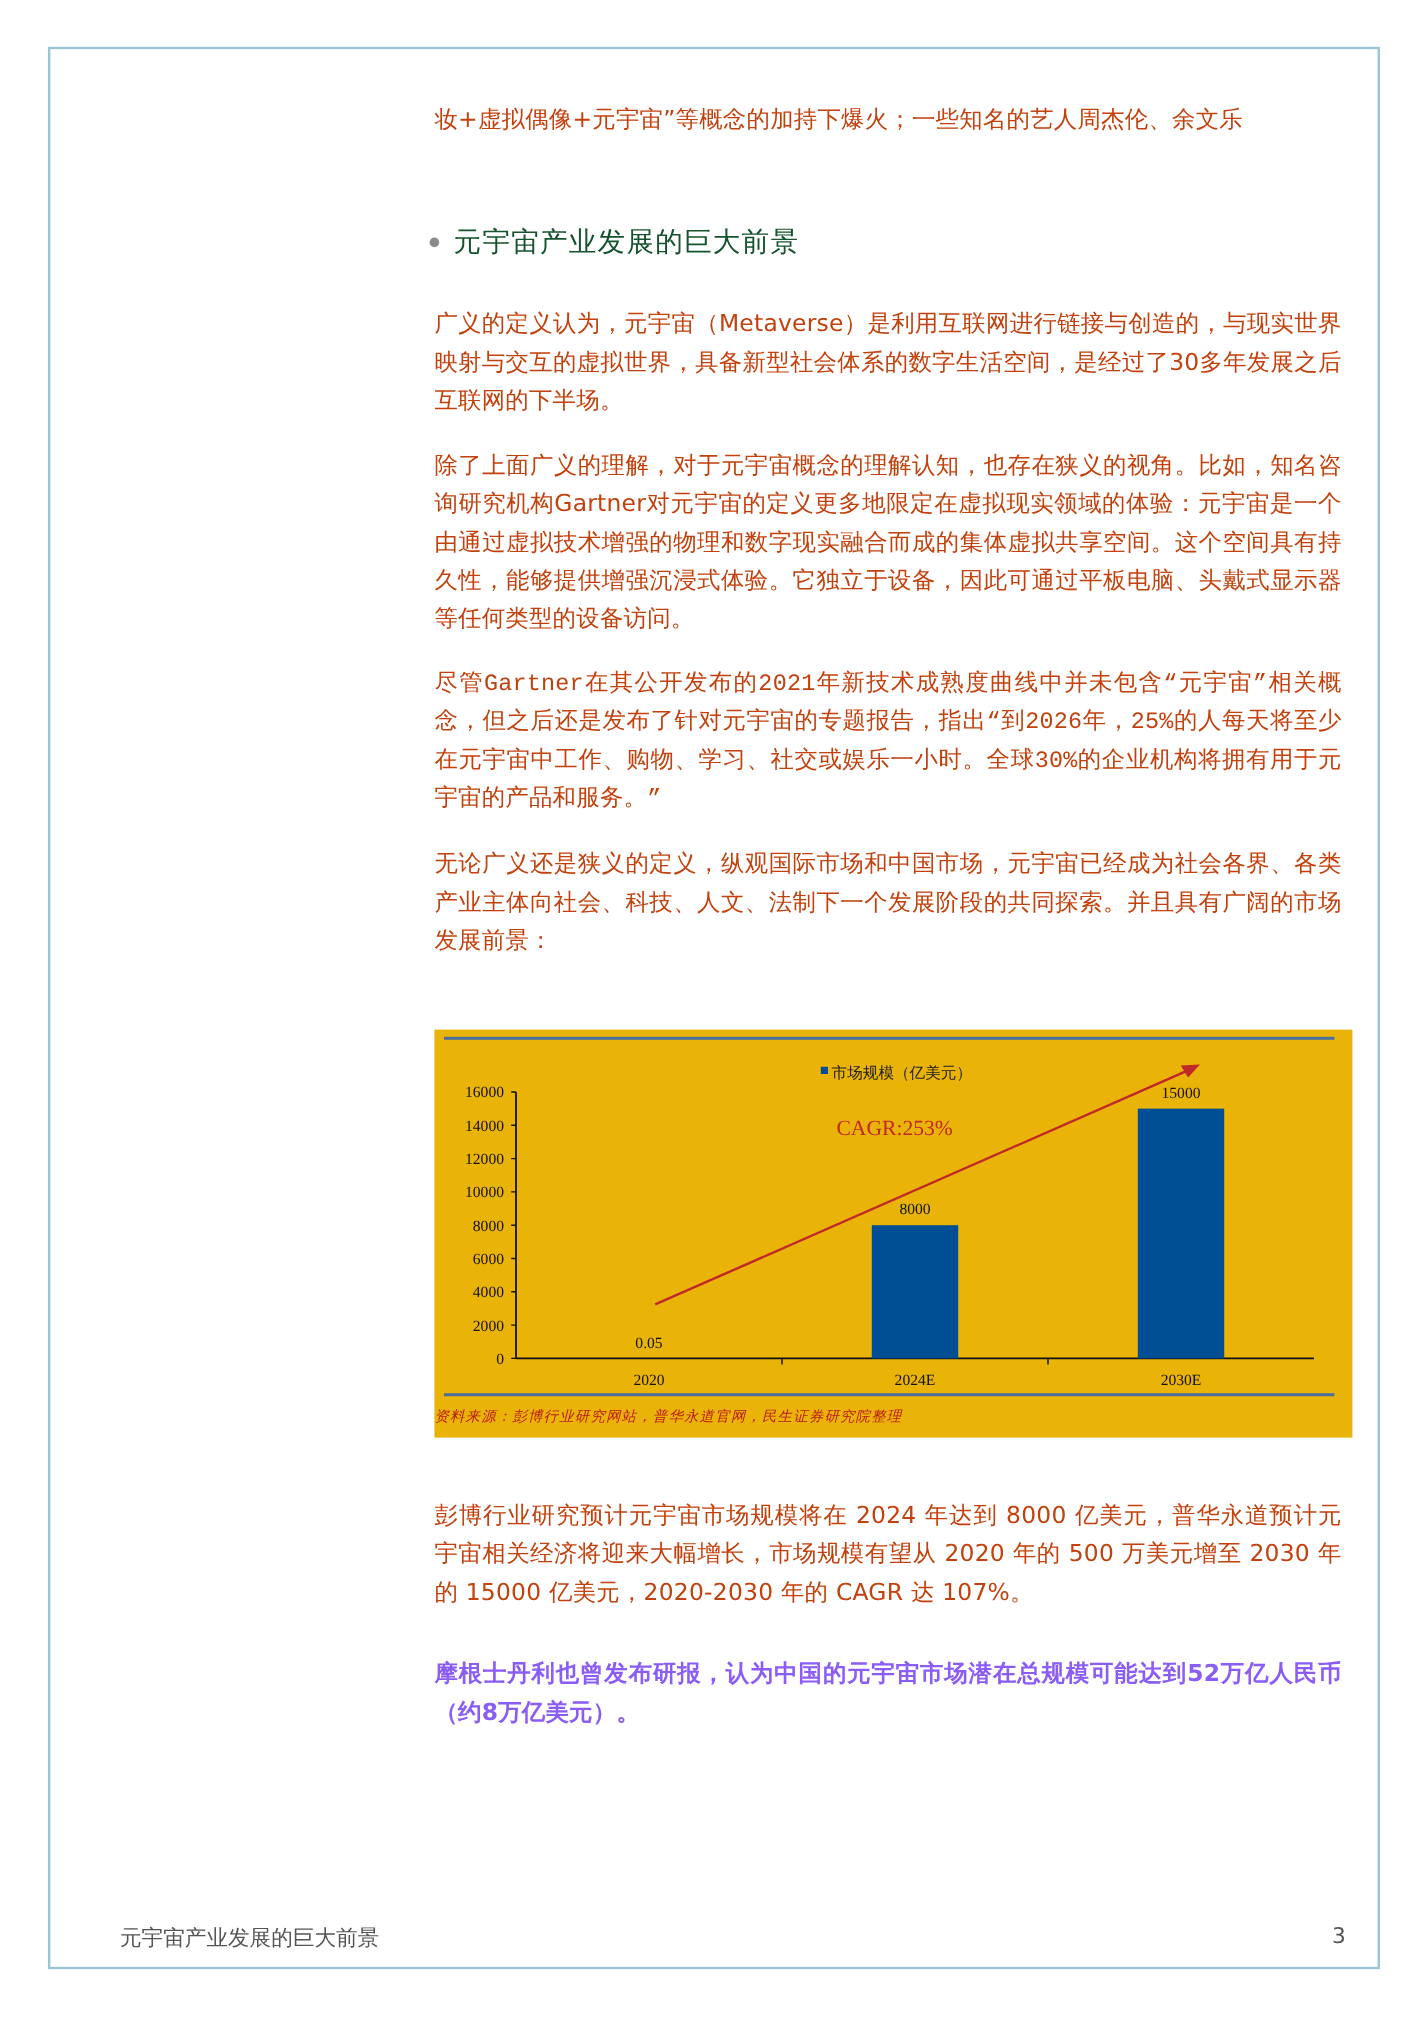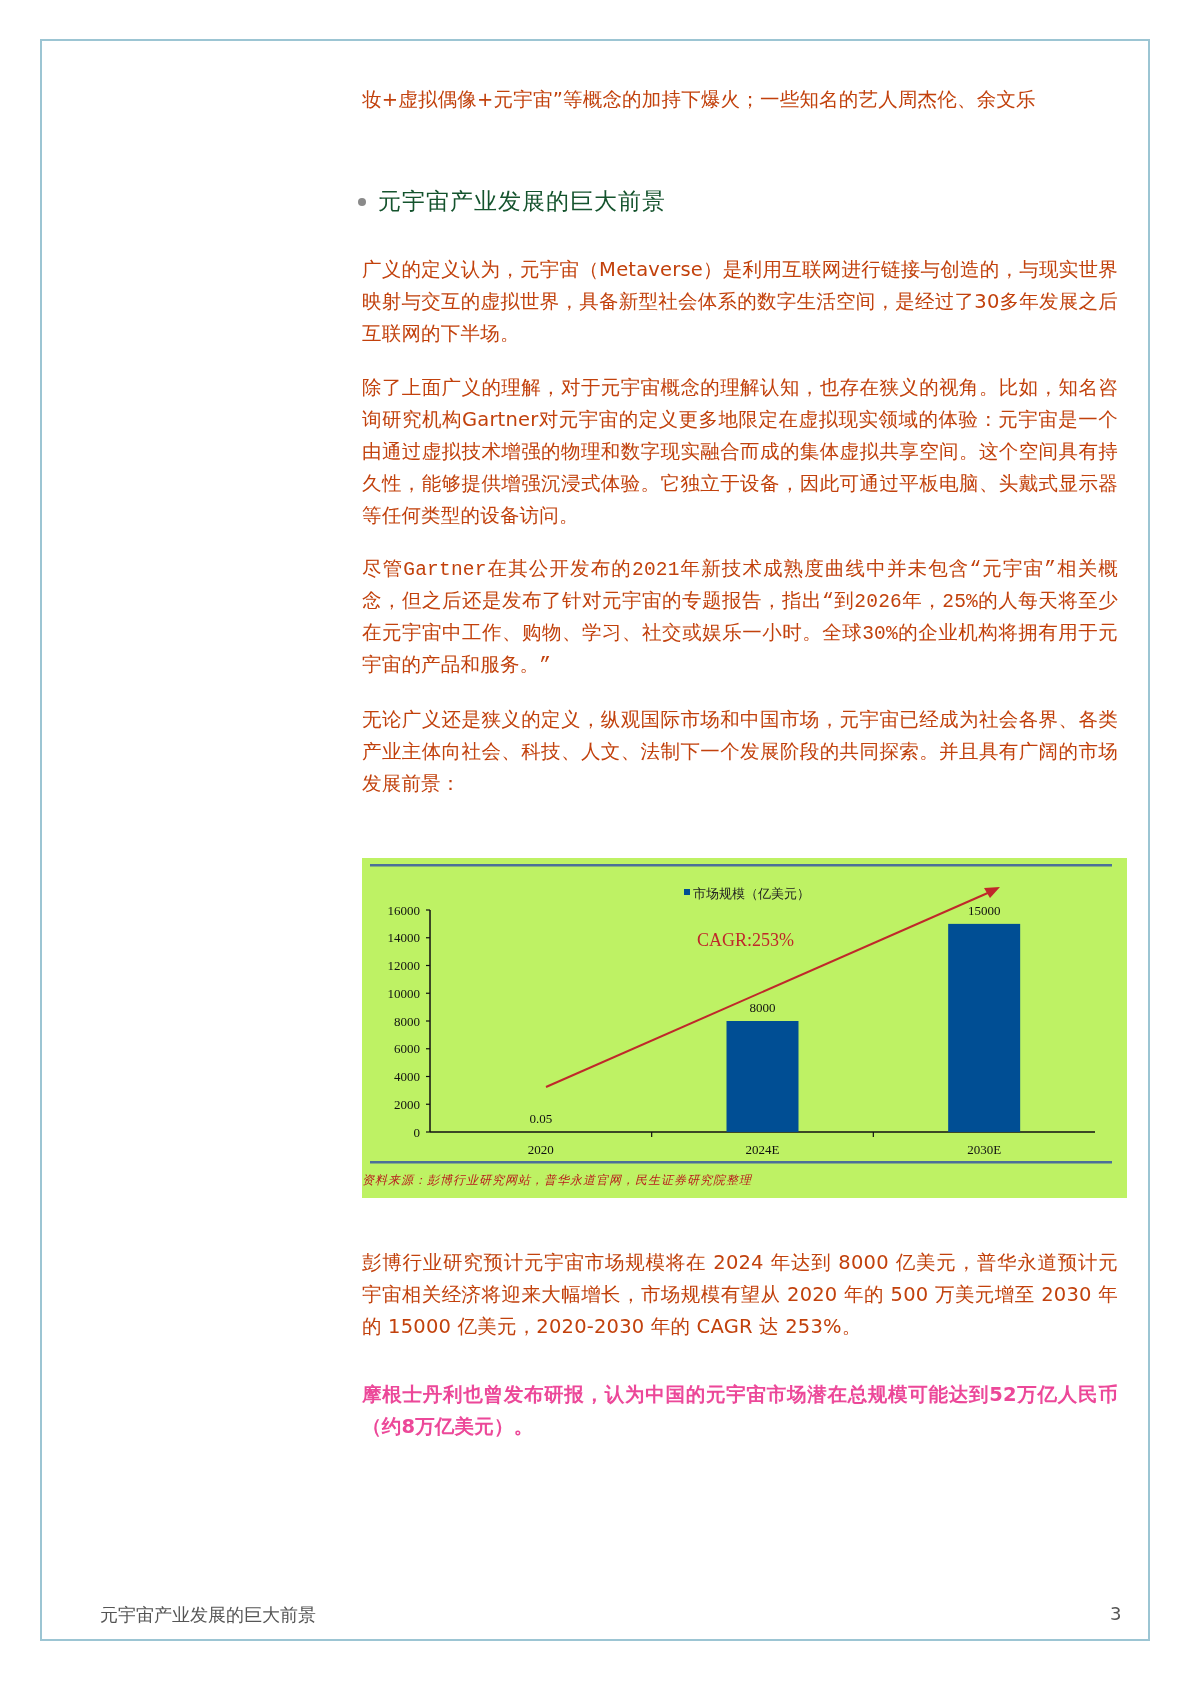--- a/index.html
+++ b/index.html
@@ -2,25 +2,25 @@
 <html><head>
 <meta charset="utf-8">
 <style>
   html, body { margin: 0; padding: 0; background: #ffffff; }
   body { width: 1189px; height: 1683px; position: relative; overflow: hidden;
          font-family: "DejaVu Sans", "Liberation Sans", sans-serif; color: #1a1a1a; }
   .page-frame { position: absolute; left: 40px; top: 39px; width: 1110px; height: 1602px;
                 border: 2px solid #9cc5d3; box-sizing: border-box; }
   .para { position: absolute; left: 362px; width: 756px; font-size: 19.5px; line-height: 32px;
           color: #c2410c; letter-spacing: 0.2px; text-align: justify; }
-  .para.bold { font-weight: bold; color: #ec4899; }
+  .para.bold { font-weight: bold; color: #8b5cf6; }
   .heading { position: absolute; left: 358px; top: 186px; font-size: 23px; color: #14532d;
              display: flex; align-items: center; gap: 12px; letter-spacing: 1px; }
   .heading .bullet { width: 8px; height: 8px; border-radius: 50%; background: #8a8a8a; display: inline-block; }
-  .chart-wrap { position: absolute; left: 362px; top: 858px; width: 765px; height: 340px; background: #bef264; }
+  .chart-wrap { position: absolute; left: 362px; top: 858px; width: 765px; height: 340px; background: #eab308; }
   .source { position: absolute; left: 362px; top: 1172px; font-family: "DejaVu Serif", "Liberation Serif", serif;
             font-size: 12px; color: #b91c1c; letter-spacing: 1px; font-style: italic; }
   .footer-title { position: absolute; left: 100px; top: 1603px; font-size: 18px; color: #555; }
   .footer-page { position: absolute; left: 1110px; top: 1603px; font-size: 18px; color: #555; }
   svg text { font-family: "Liberation Serif", "DejaVu Serif", serif; }
 </style>
 </head>
 <body>
 
 <div class="page-frame"></div>
@@ -92,17 +92,17 @@
     <g>
       <line x1="184" y1="229" x2="628" y2="34" stroke="#c0282a" stroke-width="2"></line>
       <polygon points="638,29 622,30 628,40" fill="#c0282a"></polygon>
     </g>
     <text id="cagr-text" x="335" y="88" font-size="18" fill="#c0282a">CAGR:253%</text>
   </svg>
 </div>
 
 <div class="source">资料来源：彭博行业研究网站，普华永道官网，民生证券研究院整理</div>
 
-<div class="para" style="top:1247px;">彭博行业研究预计元宇宙市场规模将在 2024 年达到 8000 亿美元，普华永道预计元宇宙相关经济将迎来大幅增长，市场规模有望从 2020 年的 500 万美元增至 2030 年的 15000 亿美元，2020-2030 年的 CAGR 达 253%。</div>
+<div class="para" style="top:1247px;">彭博行业研究预计元宇宙市场规模将在 2024 年达到 8000 亿美元，普华永道预计元宇宙相关经济将迎来大幅增长，市场规模有望从 2020 年的 500 万美元增至 2030 年的 15000 亿美元，2020-2030 年的 CAGR 达 107%。</div>
 <div class="para bold" style="top:1379px;">摩根士丹利也曾发布研报，认为中国的元宇宙市场潜在总规模可能达到52万亿人民币（约8万亿美元）。</div>
 
 <div class="footer-title">元宇宙产业发展的巨大前景</div>
 <div class="footer-page">3</div>
 
 </body></html>

